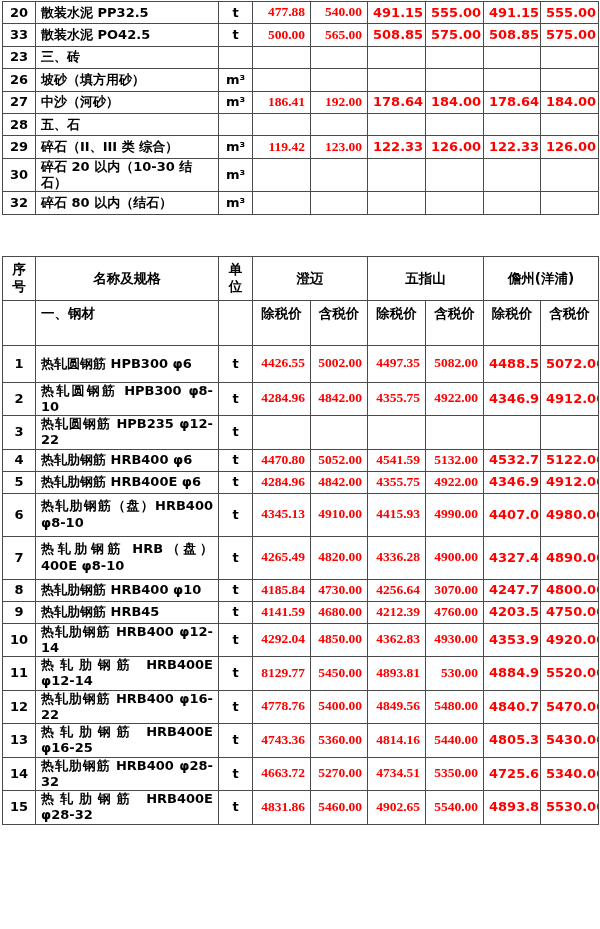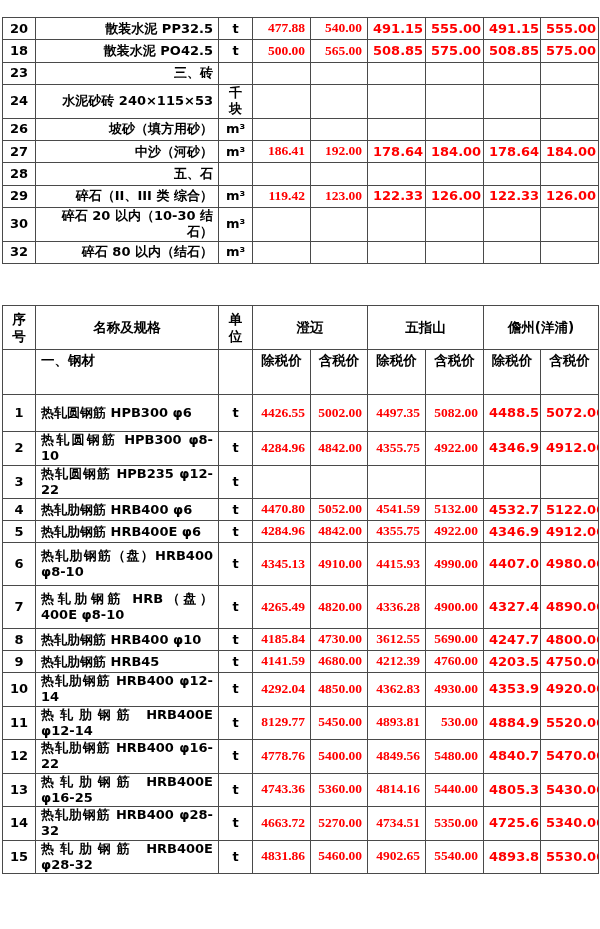--- a/index.html
+++ b/index.html
@@ -18,41 +18,41 @@
     padding:0 5px;
     font-weight:bold;
     font-size:13px;
     line-height:1.25;
     overflow:hidden;
     vertical-align:middle;
     background:#fff;
   }
   
   .c-no{text-align:center;padding:0 1px;font-size:12.5px;}
-  .c-name{text-align:right;padding:0 7px;}
+  .c-name{text-align:left;padding:0 7px;}
   .c-unit{text-align:center;padding:0 1px;font-size:12.5px;}
   .c-price{
     text-align:right;color:#ff0000;
     font-size:13px;letter-spacing:0;
   }
   .c-price.serif{
     font-family:"Liberation Serif","DejaVu Serif",serif;
     font-size:13.5px;
   }
   
-  .t1{margin-top:17px;}
+  .t1{margin-top:1px;}
   .t1 tr{height:22.4px;}
   
   .t2{margin-top:41px;}
   .t2 tr{height:22px;}
   .t2 .c-name{text-align:justify;}
   .t2 thead td{text-align:center;font-size:13.5px;}
   .t2 tr.hr1{height:44px;}
   .t2 tr.hr2{height:45px;}
-  .t2 tr.hr2 td{vertical-align:top;padding-top:4px;text-align:center;font-family:Liberation Mono, monospace;}
+  .t2 tr.hr2 td{vertical-align:top;padding-top:4px;text-align:center;}
   .t2 tr.hr2 td.c-name{text-align:left;}
   .two-line{white-space:pre-line;line-height:1.45;}
 </style>
 </head>
 <body>
 
 <div class="page">
 
   <table class="grid t1">
     <colgroup>
@@ -72,45 +72,34 @@
           <td class="c-name">散装水泥 PP32.5</td>
           <td class="c-unit">t</td>
           <td class="c-price serif">477.88</td>
           <td class="c-price serif">540.00</td>
           <td class="c-price">491.15</td>
           <td class="c-price">555.00</td>
           <td class="c-price">491.15</td>
           <td class="c-price">555.00</td>
         </tr>
         <tr>
-          <td class="c-no">18</td>
+          <td class="c-no">33</td>
           <td class="c-name">散装水泥 PO42.5</td>
           <td class="c-unit">t</td>
           <td class="c-price serif">500.00</td>
           <td class="c-price serif">565.00</td>
           <td class="c-price">508.85</td>
           <td class="c-price">575.00</td>
           <td class="c-price">508.85</td>
           <td class="c-price">575.00</td>
         </tr>
         <tr>
           <td class="c-no">23</td>
           <td class="c-name">三、砖</td>
           <td class="c-unit"></td>
-          <td class="c-price serif"></td>
-          <td class="c-price serif"></td>
-          <td class="c-price"></td>
-          <td class="c-price"></td>
-          <td class="c-price"></td>
-          <td class="c-price"></td>
-        </tr>
-        <tr>
-          <td class="c-no">24</td>
-          <td class="c-name">水泥砂砖 240×115×53</td>
-          <td class="c-unit">千块</td>
           <td class="c-price serif"></td>
           <td class="c-price serif"></td>
           <td class="c-price"></td>
           <td class="c-price"></td>
           <td class="c-price"></td>
           <td class="c-price"></td>
         </tr>
         <tr>
           <td class="c-no">26</td>
           <td class="c-name">坡砂（填方用砂）</td>
@@ -292,22 +281,22 @@
           <td class="c-price serif">4900.00</td>
           <td class="c-price">4327.43</td>
           <td class="c-price">4890.00</td>
         </tr>
         <tr>
           <td class="c-no">8</td>
           <td class="c-name">热轧肋钢筋 HRB400 φ10</td>
           <td class="c-unit">t</td>
           <td class="c-price serif">4185.84</td>
           <td class="c-price serif">4730.00</td>
-          <td class="c-price serif">3612.55</td>
-          <td class="c-price serif">5690.00</td>
+          <td class="c-price serif">4256.64</td>
+          <td class="c-price serif">3070.00</td>
           <td class="c-price">4247.79</td>
           <td class="c-price">4800.00</td>
         </tr>
         <tr>
           <td class="c-no">9</td>
           <td class="c-name">热轧肋钢筋 HRB45</td>
           <td class="c-unit">t</td>
           <td class="c-price serif">4141.59</td>
           <td class="c-price serif">4680.00</td>
           <td class="c-price serif">4212.39</td>

